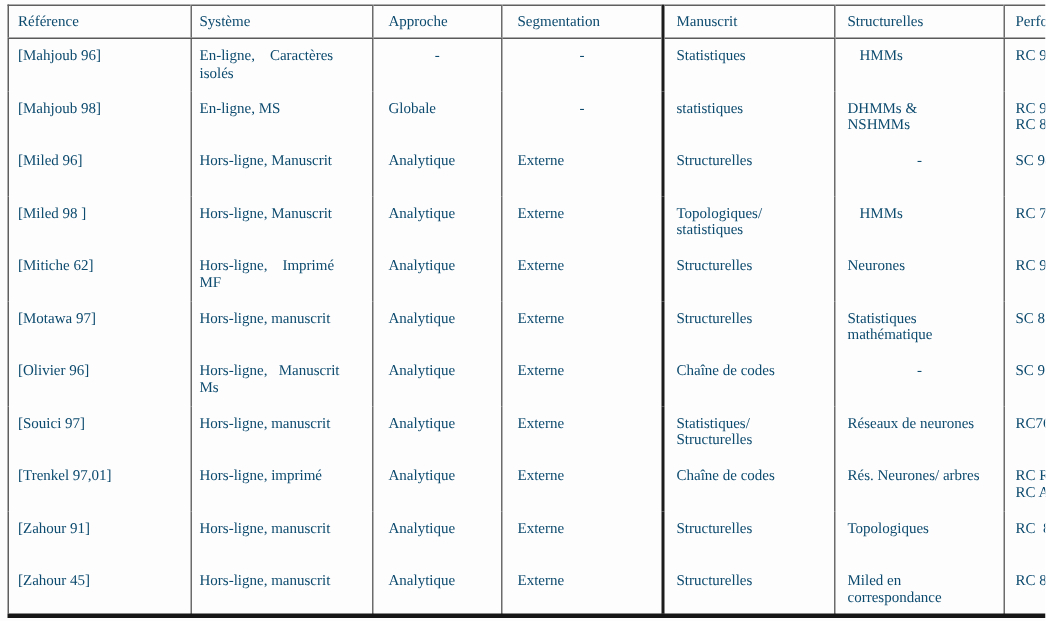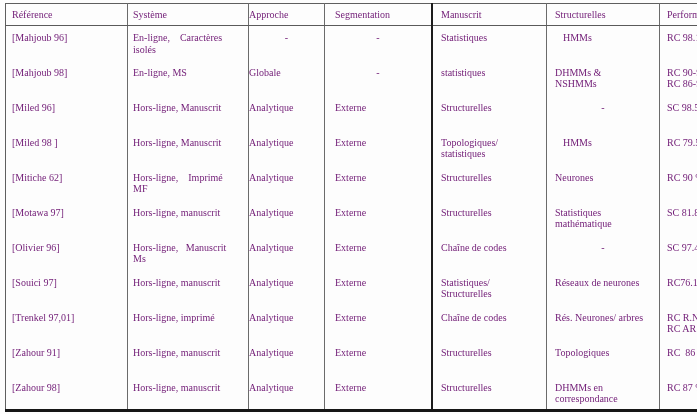--- a/index.html
+++ b/index.html
@@ -7,21 +7,21 @@
     padding: 0;
     background: #ffffff;
   }
   .page {
     position: relative;
     width: 697px;
     height: 414px;
     background: #fdfdfd;
     overflow: hidden;
     font-family: "Liberation Serif", "DejaVu Serif", serif;
-    color: #701a75;
+    color: #0c4a6e;
   }
   table.ref-table {
     position: absolute;
     left: 5px;
     top: 3px;
     width: 690px;
     border-collapse: collapse;
     table-layout: fixed;
     font-size: 10px;
     line-height: 11.5px;
@@ -40,21 +40,21 @@
   th:first-child, td:first-child { border-left: none; }
   thead tr { height: 22px; }
   thead th {
     border-bottom: 1px solid #5a5a5a;
     padding-top: 5px;
   }
   tbody tr { height: 35px; }
   
   .col-0 { width: 112px; padding-left: 6px; }
   .col-1 { width: 111px; padding-left: 5px; padding-right: 4px; }
-  .col-2 { width: 72px;  padding-left: 0; }
+  .col-2 { width: 72px;  padding-left: 10px; }
   .col-3 { width: 93px;  padding-left: 10px; }
   .col-4 { width: 102px; padding-left: 8px; }
   .col-5 { width: 102px; padding-left: 8px; padding-right: 2px; }
   .col-6 { width: 97px;  padding-left: 7px; padding-right: 2px; }
   
   .col-4 { border-left: 2px solid #1c1c1c; }
   
   .dash { text-align: center; padding-left: 0; padding-right: 0; }
   
   .indent { padding-left: 16px; }
@@ -169,24 +169,24 @@
         <tr>
           <td class="col-0">[Zahour 91]</td>
           <td class="col-1">Hors-ligne, manuscrit</td>
           <td class="col-2">Analytique</td>
           <td class="col-3">Externe</td>
           <td class="col-4">Structurelles</td>
           <td class="col-5">Topologiques</td>
           <td class="col-6">RC  86 %</td>
         </tr>
         <tr>
-          <td class="col-0">[Zahour 98]</td>
+          <td class="col-0">[Zahour 45]</td>
           <td class="col-1">Hors-ligne, manuscrit</td>
           <td class="col-2">Analytique</td>
           <td class="col-3">Externe</td>
           <td class="col-4">Structurelles</td>
-          <td class="col-5">DHMMs en
+          <td class="col-5">Miled en
 correspondance</td>
           <td class="col-6">RC 87 %</td>
         </tr>
       </tbody>
   </table>
 </div>
 
 </body></html>

